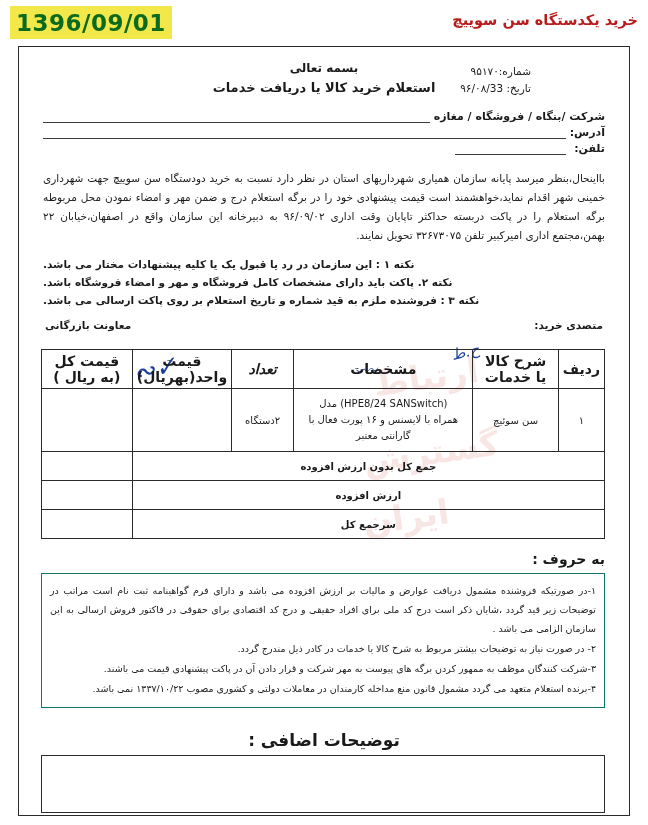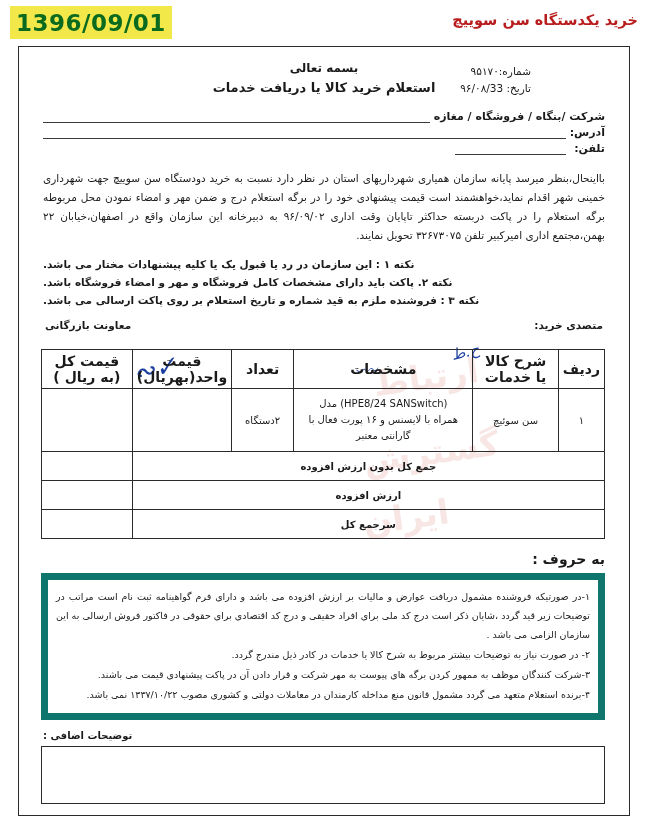--- a/index.html
+++ b/index.html
@@ -184,21 +184,21 @@
     vertical-align: middle;
   }
   table.main-table th {
     font-weight: bold;
     height: 26px;
     font-size: 14px;
   }
   .col-row { width: 22px; }
   .col-desc-title { width: 88px; margin-left: 40px; }
   .col-spec { width: 210px; }
-  .col-qty { width: 60px; }
+  .col-qty { width: 60px; font-style: italic; }
   .col-unit { width: 86px; }
   .col-total { width: 98px; }
 
   td.spec-cell {
     height: 56px;
     line-height: 16px;
     font-size: 10px;
   }
   td.spec-cell .line1 { direction: ltr; }
   .sum-label {
@@ -213,33 +213,33 @@
     margin: 12px 24px 0 24px;
     font-size: 14px;
     font-weight: bold;
     text-align: right;
   }
 
   .terms-box {
     margin: 6px 24px 0 24px;
     width: 564px;
     box-sizing: border-box;
-    border: 7px solid #0f766e;
+    border: 1px solid #0f766e;
     padding: 7px 8px 8px 8px;
     font-size: 9.5px;
     line-height: 19px;
     text-align: justify;
   }
   .terms-box div { margin-bottom: 1px; }
 
   .extra-label {
-    margin: 10px 24px 0 24px;
-    font-size: 10px;
-    font-weight: bold;
-    text-align: left;
+    margin: 22px 24px 0 24px;
+    font-size: 17px;
+    font-weight: bold;
+    text-align: center;
   }
   .extra-box {
     margin: 5px 24px 0 24px;
     width: 564px;
     height: 58px;
     box-sizing: border-box;
     border: 1px solid #2b2b2b;
   }
 
   

